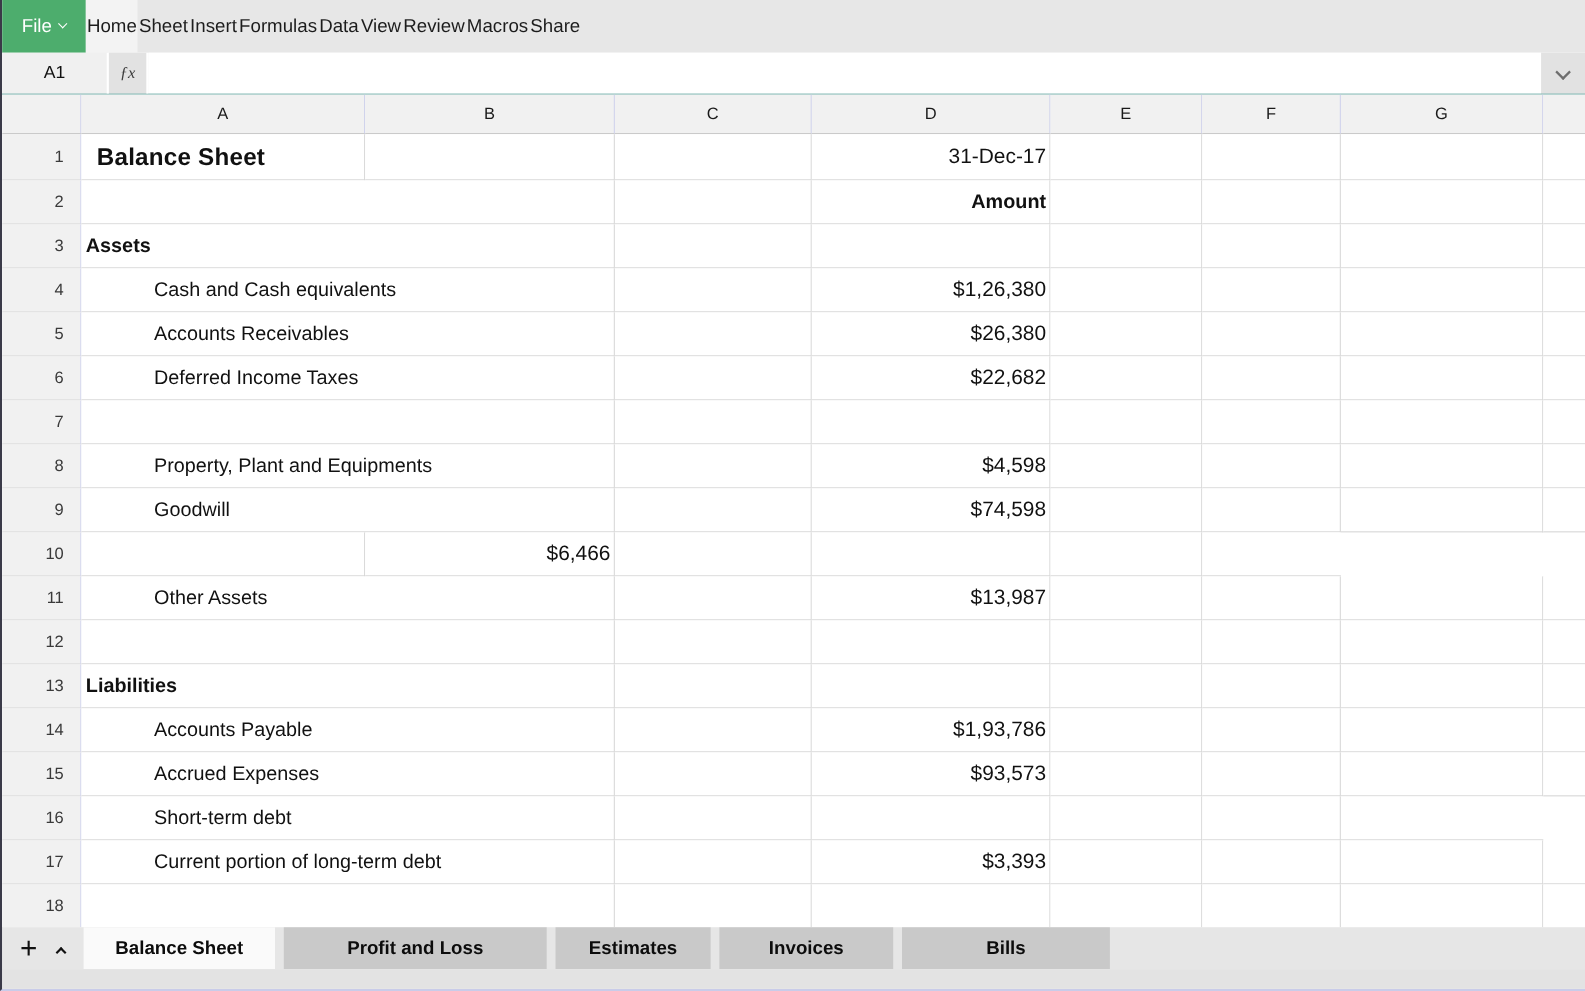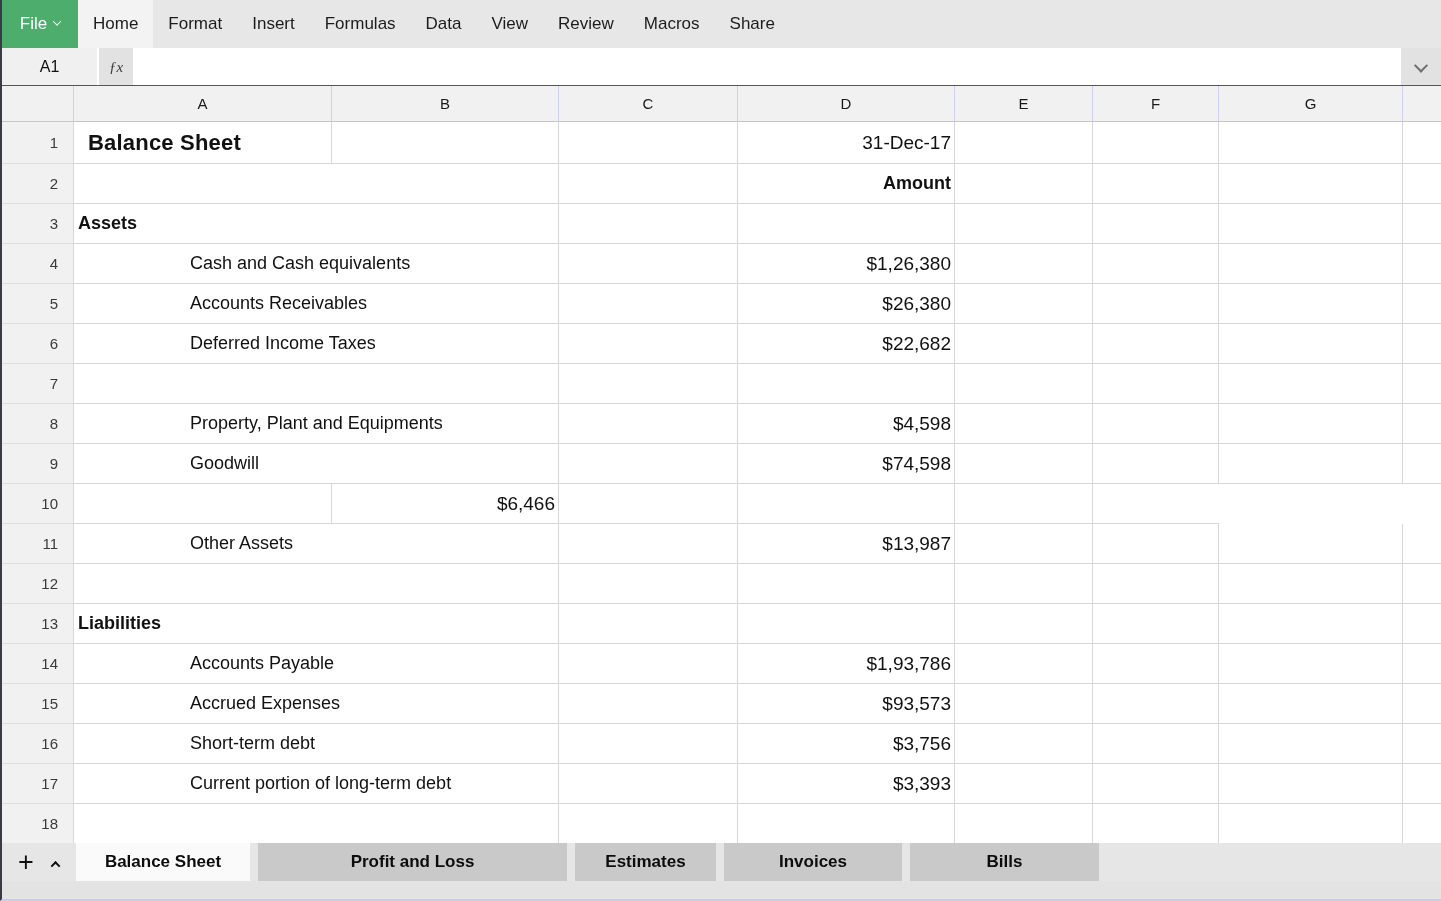--- a/index.html
+++ b/index.html
@@ -28,21 +28,21 @@
     display:flex; align-items:center; justify-content:center;
     font-size:17px; cursor:pointer; gap:7px;
   }
   .chev { display:inline-block; width:8px; height:8px;
     border-right:2px solid currentColor; border-bottom:2px solid currentColor; }
   .chev.down { transform:rotate(45deg) translate(-1px,-1px); }
   .chev.up   { transform:rotate(-135deg) translate(-1px,-1px); }
   .file-btn .chev { width:6px; height:6px; border-width:1.5px; margin-top:-3px; }
   .menu-items { display:flex; align-items:stretch; }
   .menu-item {
-    display:flex; align-items:center; padding:0 15px;
+    display:flex; align-items:center; padding:0 1px;
     font-size:17px; color:#1c1c1c; cursor:pointer;
   }
   .menu-item.active { background:#f3f3f3; }
 
   
   .formulabar {
     height:38px; background:#fff; display:flex; align-items:stretch;
     border-bottom:1px solid #0f766e; flex:0 0 auto;
   }
   .namebox {
@@ -90,21 +90,21 @@
   }
   .cell {
     background:#fff; border-right:1px solid #d6d6d6; border-bottom:1px solid #d6d6d6;
     display:flex; align-items:center; padding:0 4px;
     font-size:18px; color:#111; cursor:cell; overflow:hidden; white-space:nowrap;
   }
   .cell.last { border-right:none; }
   .cell.ab { grid-column:span 2; }
   .cell.title { font-weight:bold; font-size:22px; padding-left:14px; letter-spacing:0.2px; }
   .cell.section { font-weight:bold; }
-  .cell.item { padding-left:116px; }
+  .cell.item { padding-left:66px; }
   .cell.amount { justify-content:flex-end; padding-right:3px; font-size:19px; }
   .cell.bold { font-weight:bold; font-size:18px; }
 
   
   .tabbar {
     height:38px; background:#e6e6e6; display:flex; align-items:stretch; flex:0 0 auto;
   }
   .tab-tools { width:74px; display:flex; align-items:center; }
   .plus-btn { margin-left:12px; width:24px; display:flex; align-items:center;
     justify-content:center; cursor:pointer; color:#111; }
@@ -112,40 +112,40 @@
   .sheetlist-btn { margin-left:6px; width:22px; display:flex; align-items:center;
     justify-content:center; cursor:pointer; color:#111; }
   .sheetlist-btn .chev { width:7px; height:7px; margin-top:4px; }
   .tabs { display:flex; align-items:stretch; gap:8px; }
   .tab {
     background:#c9c9c9; display:flex; align-items:center; justify-content:center;
     font-weight:bold; font-size:17px; color:#0c0c0c; cursor:pointer;
   }
   .tab.active { background:#fafafa; }
   .tabs .tab:nth-child(1){ width:174px; }
-  .tabs .tab:nth-child(2){ width:309px; }
+  .tabs .tab:nth-child(2){ width:239px; }
   .tabs .tab:nth-child(3){ width:141px; }
-  .tabs .tab:nth-child(4){ width:178px; }
+  .tabs .tab:nth-child(4){ width:158px; }
   .tabs .tab:nth-child(5){ width:189px; }
 
   .footer-strip { height:18px; background:#e3e3e3; flex:0 0 auto; }
 </style>
 </head>
 <body>
 
 <div class="app">
 
   <div class="menubar">
     <div class="file-btn">
       <span>File</span>
       <span class="chev down"></span>
     </div>
     <div class="menu-items">
       <span class="menu-item active">Home</span>
-      <span class="menu-item">Format</span>
+      <span class="menu-item">Sheet</span>
       <span class="menu-item">Insert</span>
       <span class="menu-item">Formulas</span>
       <span class="menu-item">Data</span>
       <span class="menu-item">View</span>
       <span class="menu-item">Review</span>
       <span class="menu-item">Macros</span>
       <span class="menu-item">Share</span>
     </div>
   </div>
 
@@ -336,21 +336,20 @@
       <div class="cell"></div>
       <div class="cell"></div>
       <div class="cell"></div>
       <div class="cell last"></div>
     </div>
 
     <div class="grow">
       <div class="rnum">16</div>
       <div class="cell ab item">Short-term debt</div>
       <div class="cell"></div>
-      <div class="cell amount">$3,756</div>
       <div class="cell"></div>
       <div class="cell"></div>
       <div class="cell"></div>
       <div class="cell last"></div>
     </div>
 
     <div class="grow">
       <div class="rnum">17</div>
       <div class="cell ab item">Current portion of long-term debt</div>
       <div class="cell"></div>

